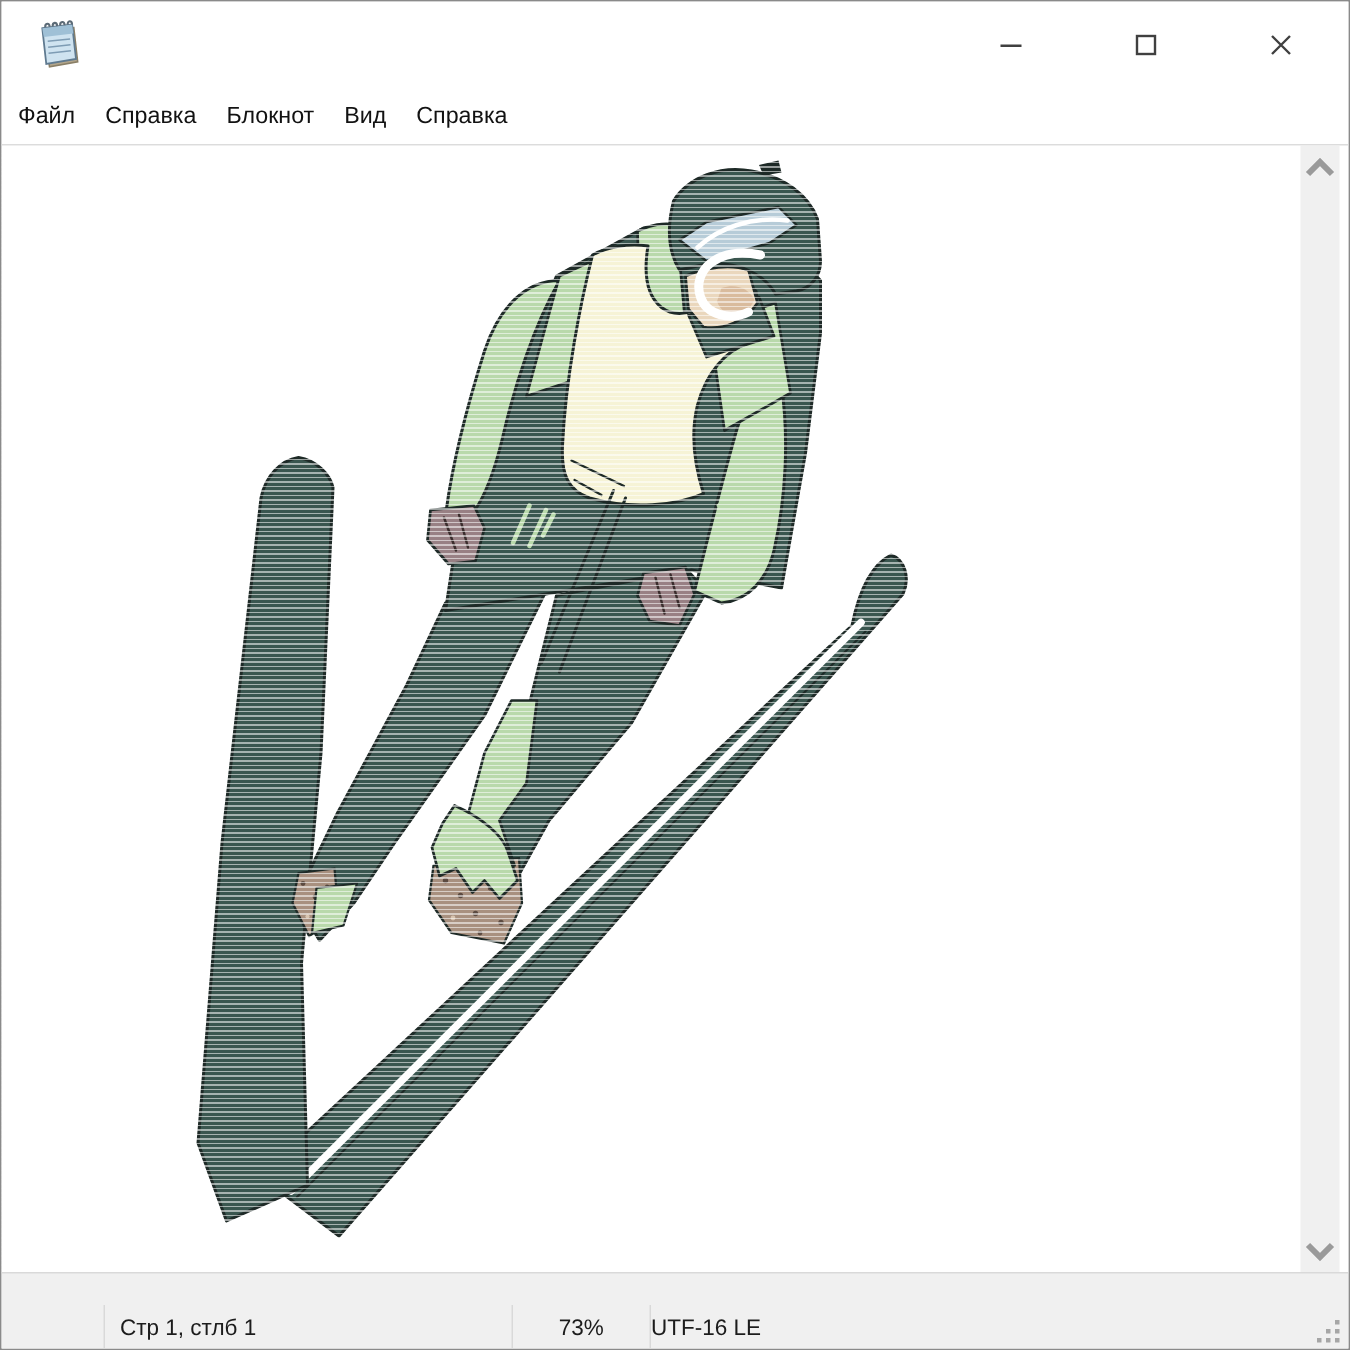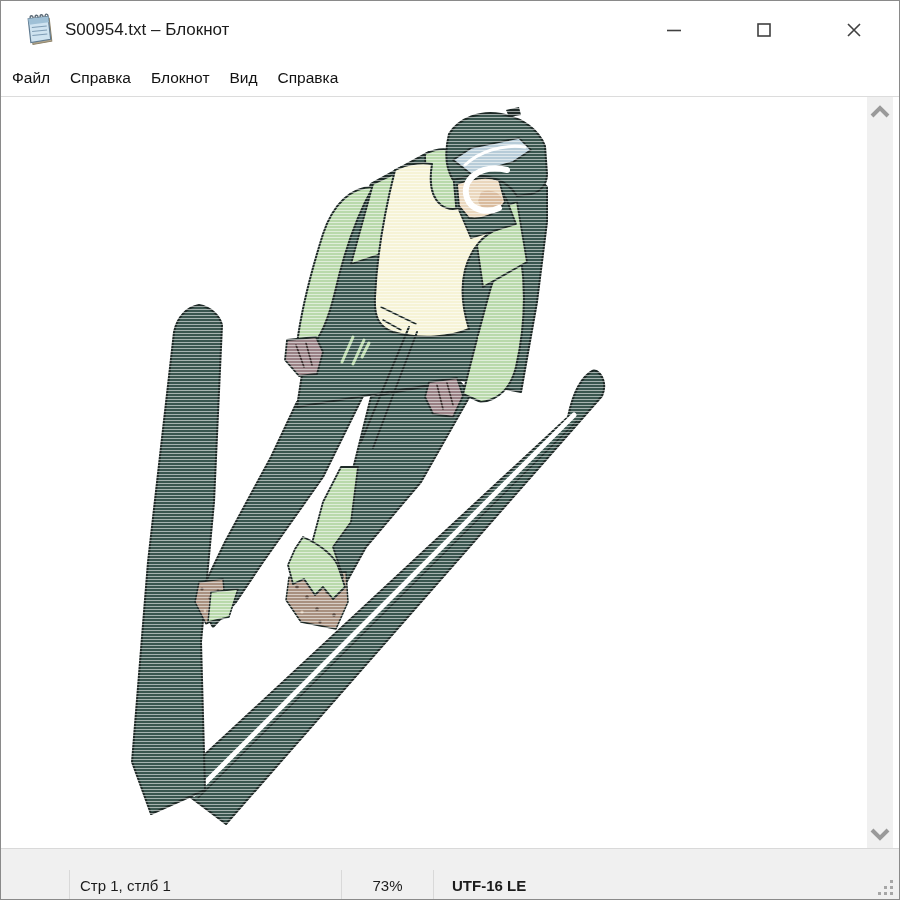--- a/index.html
+++ b/index.html
@@ -31,39 +31,38 @@
   .scrollbar{position:absolute;top:0;right:6px;width:26px;height:752px;background:var(--scrollbar-track,#f0f0f0);display:flex;flex-direction:column;justify-content:space-between;align-items:center;}
   .scroll-arrow{width:26px;height:30px;display:flex;align-items:center;justify-content:center;}
   
   .statusbar{position:relative;height:53px;display:flex;align-items:stretch;background:var(--statusbar-bg,#f0f0f0);border-top:1px solid #d9d9d9;font-size:15px;color:var(--text,#1c1c1c);}
   .seg{display:flex;align-items:center;margin-top:21px;}
   .seg-b{border-left:1px solid var(--separator,#d9d9d9);}
   .seg0{width:68px;}
   .seg1{width:272px;padding-left:10px;}
   .seg2{width:92px;justify-content:center;}
   .seg3{width:233px;padding-left:18px;}
-  .seg4{flex:1;padding-left:18px;font-weight:bold;}
+  .seg4{flex:1;}
   .resize-grip{position:absolute;right:4px;bottom:4px;}
 </style>
 </head>
 <body>
 
 <div class="window">
 
   <div class="titlebar">
     <svg class="app-icon" width="30" height="34" viewBox="0 0 30 34">
       <g transform="rotate(-4 15 17)">
         <path d="M5 6 L25 6 L26 29 L7 31 Z" fill="#b3a68c" stroke="#8a7f66" stroke-width="1"></path>
         <path d="M4 5 L24 4 L25 27 L5 29 Z" fill="#cfe3f0" stroke="#5f7a90" stroke-width="1.2"></path>
         <path d="M4 5 L24 4 L24.4 10 L4.6 11 Z" fill="#9fc0d6"></path>
         <path d="M7 14 L22 13.4 M7 18 L22 17.4 M7 22 L22 21.4" stroke="#7e9cb4" stroke-width="1"></path>
         <path d="M6 4.5 C6 1.5 9 1.5 9 4.5 M11 4.3 C11 1.3 14 1.3 14 4.3 M16 4.1 C16 1.1 19 1.1 19 4.1 M21 3.9 C21 0.9 24 0.9 24 3.9" fill="none" stroke="#5c6b77" stroke-width="1.4"></path>
       </g>
     </svg>
-    <span class="title-text">S00954.txt – Блокнот</span>
     <div class="caption-buttons">
       <div class="caption-btn" title="Свернуть">
         <svg width="18" height="18" viewBox="0 0 18 18">
             <path d="M2 9.5 L16 9.5" stroke="#404040" stroke-width="1.6" fill="none"></path>
           </svg>
       </div>
       <div class="caption-btn" title="Развернуть">
         <svg width="18" height="18" viewBox="0 0 18 18">
             <rect x="3" y="3" width="12" height="12" fill="none" stroke="#404040" stroke-width="1.6"></rect>
           </svg>

